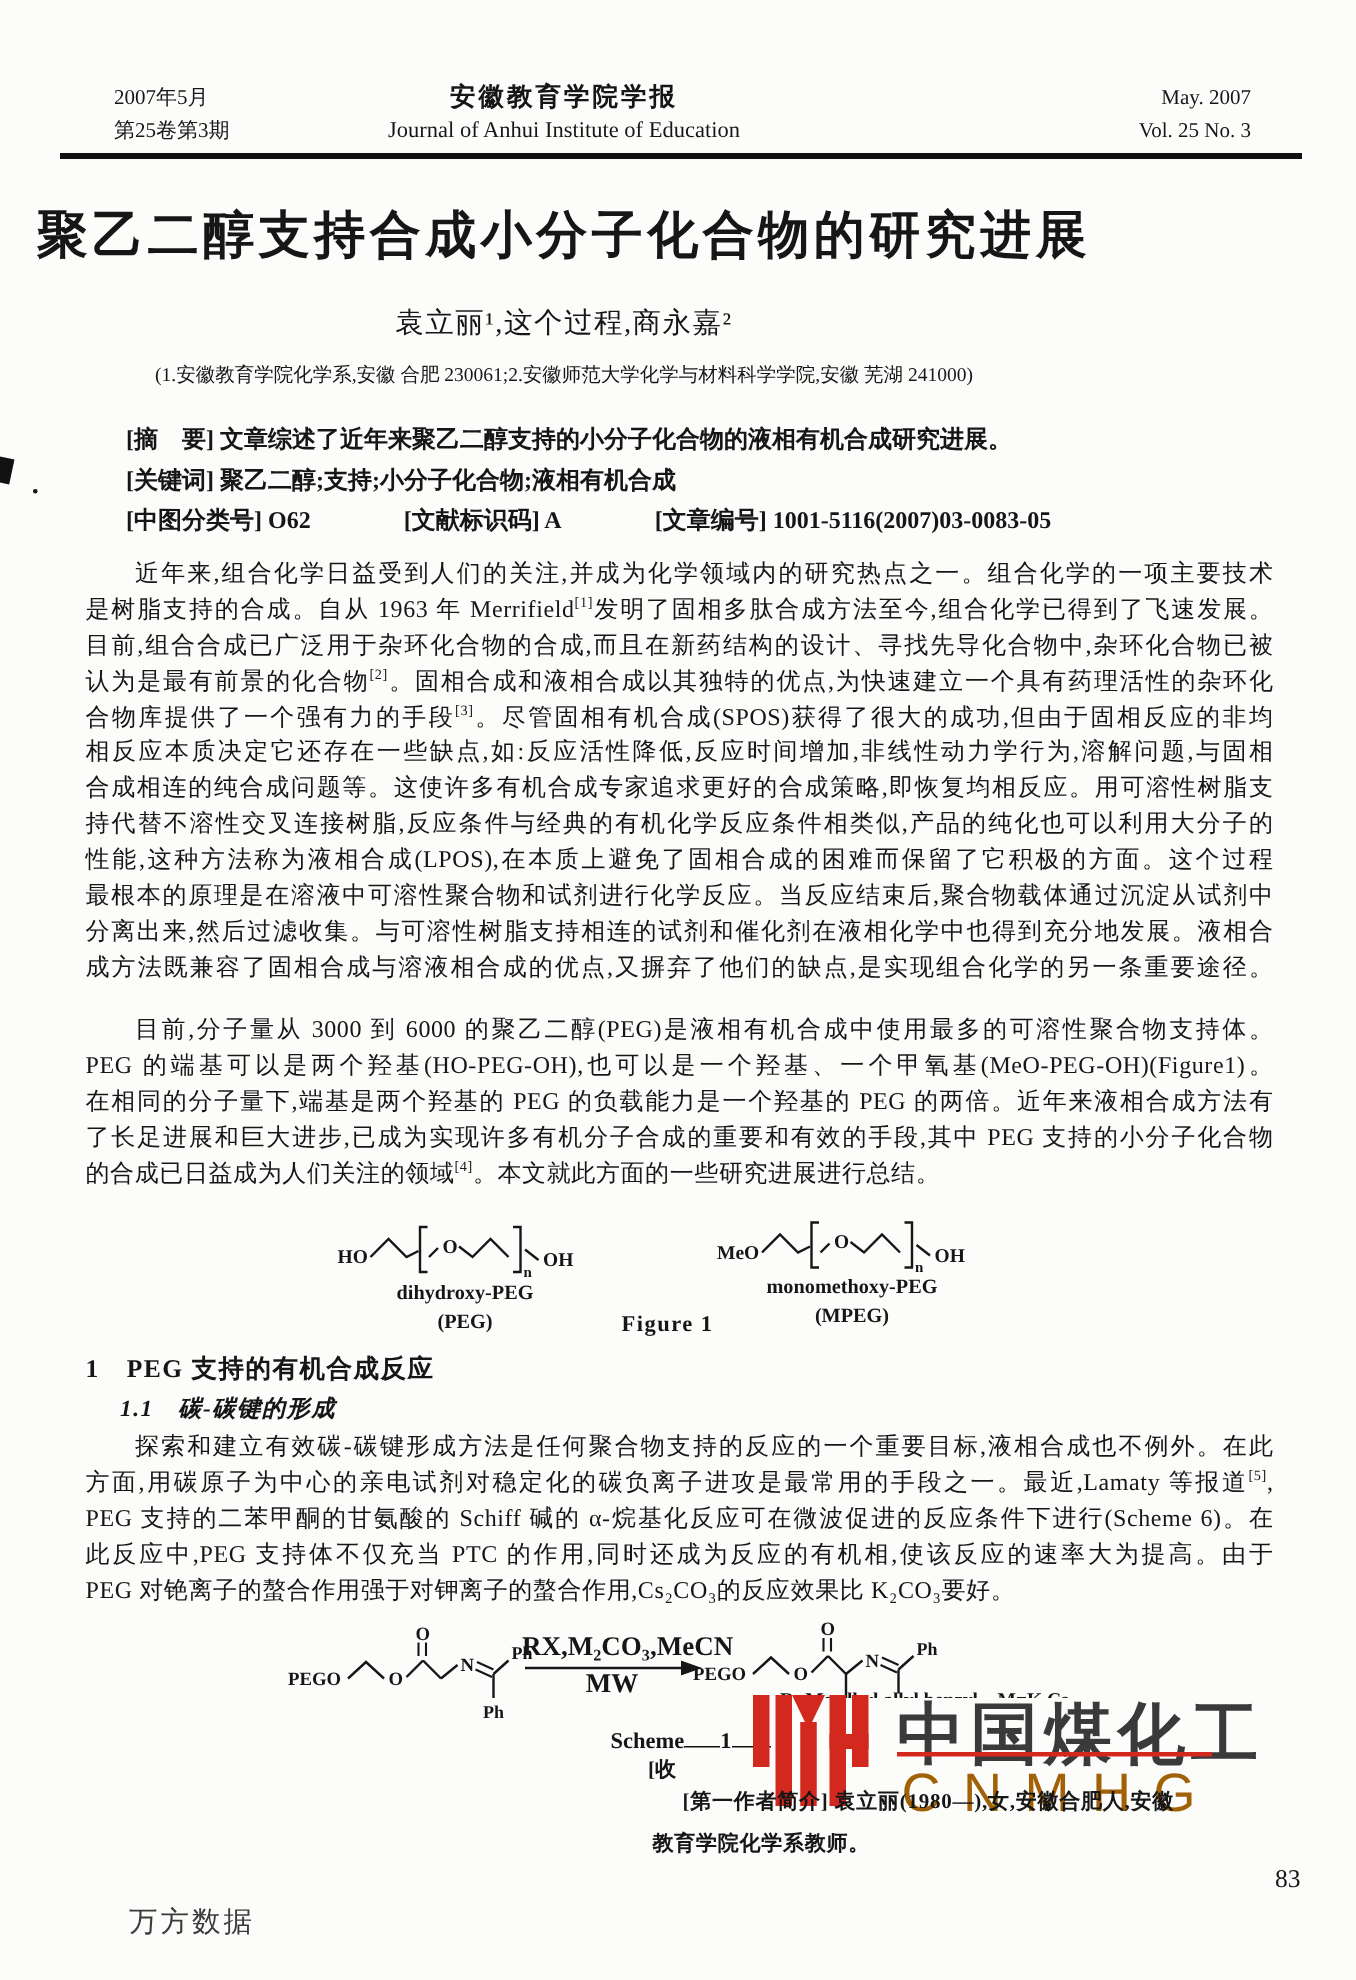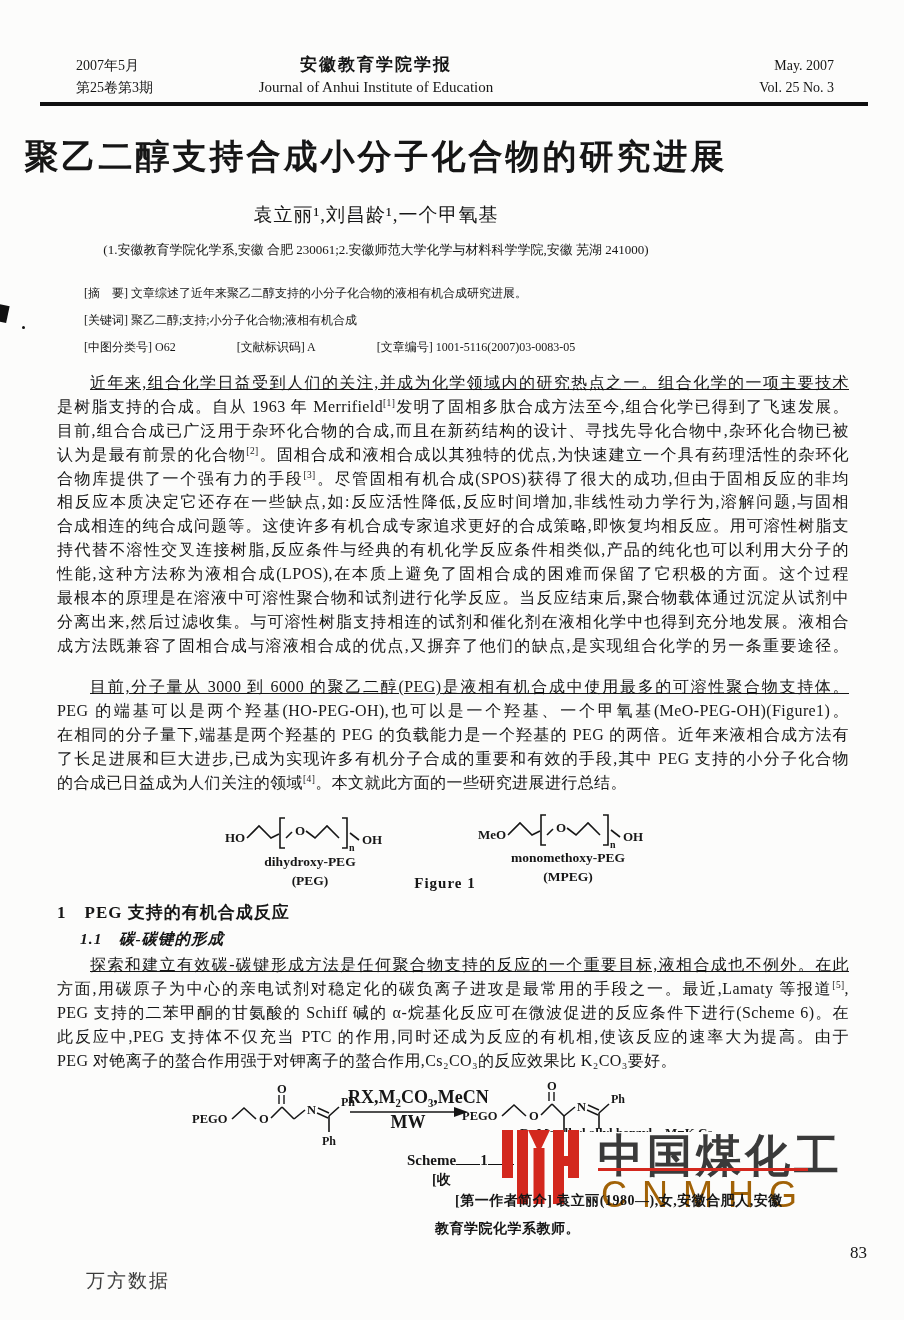--- a/index.html
+++ b/index.html
@@ -6,26 +6,26 @@
   body{width:904px;height:1320px;background:#ffffff;}
   .page{position:absolute;left:0;top:0;width:904px;height:1320px;background:#fcfcfb;
         font-family:"Liberation Serif","DejaVu Serif",serif;color:#161616;overflow:hidden;}
   .abs{position:absolute;}
   .ctr{text-align:center;width:752px;left:0;}
   .hdr{font-size:14px;line-height:22px;}
   .rule{background:#101010;}
   .title{font-size:34px;font-weight:700;letter-spacing:3px;}
   .authors{font-size:19px;letter-spacing:1px;}
   .affil{font-size:13px;}
-  .abst{font-size:12px;font-weight:400;line-height:27px;width:770px;}
+  .abst{font-size:16px;font-weight:700;line-height:27px;width:770px;}
   .abst .part{margin-right:58px;}
   .bl{height:23.9px;line-height:23.9px;font-size:16px;letter-spacing:0.4px;
       text-align:justify;text-align-last:justify;white-space:nowrap;overflow:visible;}
   .bl.short{text-align-last:left;}
-  .bl.ind{text-indent:33px;text-decoration:underline;}
+  .bl.ind{text-indent:33px;}
   .col{width:792px;}
   sup{font-size:9.5px;line-height:0;}
   .h1{font-size:17px;font-weight:700;letter-spacing:1px;text-align:right;}
   .h2{font-size:15.5px;font-weight:700;font-style:italic;letter-spacing:1px;}
   .figlab{font-size:13.5px;font-weight:700;line-height:19px;text-align:center;}
   .figcap{font-size:15px;font-weight:700;letter-spacing:1px;}
   .chem text{font-family:"Liberation Serif","DejaVu Serif",serif;font-weight:700;fill:#161616;}
   .chem line,.chem path,.chem polyline{stroke:#161616;stroke-width:1.6;fill:none;}
   .chem .dbl{stroke-width:1.4;}
   .rx{font-size:18px;font-weight:700;text-align:center;width:120px;}
@@ -55,21 +55,21 @@
     <div style="font-size:17px;font-weight:700;letter-spacing:2px;">安徽教育学院学报</div>
     <div style="font-size:15px;margin-top:3px;">Journal of Anhui Institute of Education</div>
   </div>
   <div class="abs hdr" style="right:70px;top:55px;text-align:right;">
     <div>May. 2007</div>
     <div>Vol. 25 No. 3</div>
   </div>
   <div class="abs rule" style="left:40px;top:102px;width:828px;height:4px;"></div>
 
   <div class="abs ctr title" style="top:134px;">聚乙二醇支持合成小分子化合物的研究进展</div>
-  <div class="abs ctr authors" style="top:202px;">袁立丽¹,刘昌龄¹,一个甲氧基</div>
+  <div class="abs ctr authors" style="top:202px;">袁立丽¹,这个过程,商永嘉²</div>
   <div class="abs ctr affil" style="top:241px;">(1.安徽教育学院化学系,安徽 合肥 230061;2.安徽师范大学化学与材料科学学院,安徽 芜湖 241000)</div>
 
   <div class="abs abst" style="left:84px;top:280px;">
     <div>[摘　要] 文章综述了近年来聚乙二醇支持的小分子化合物的液相有机合成研究进展。</div>
     <div>[关键词] 聚乙二醇;支持;小分子化合物;液相有机合成</div>
     <div>
       <span class="part">[中图分类号] O62</span>
       <span class="part">[文献标识码] A</span>
       <span>[文章编号] 1001-5116(2007)03-0083-05</span>
     </div>

